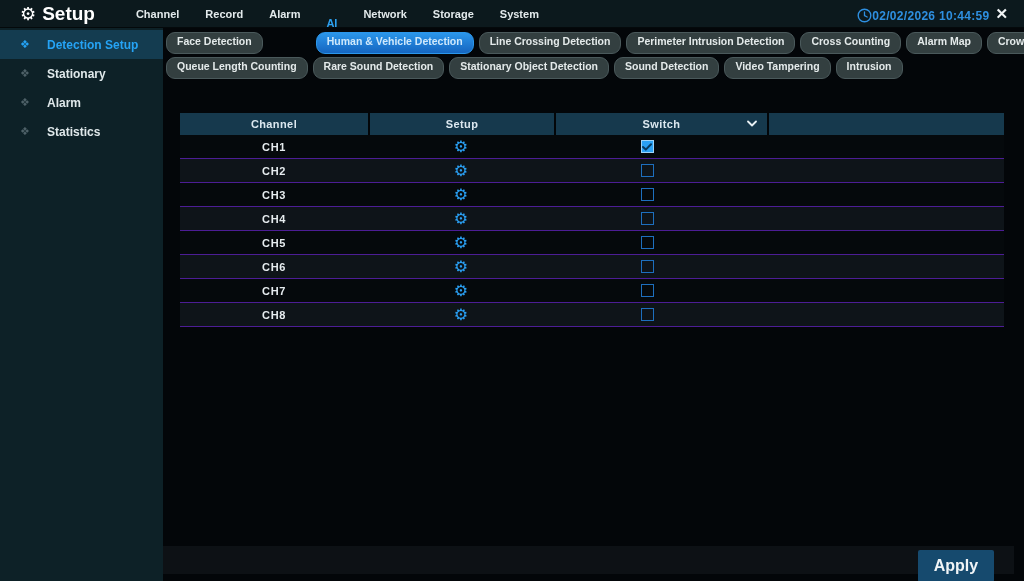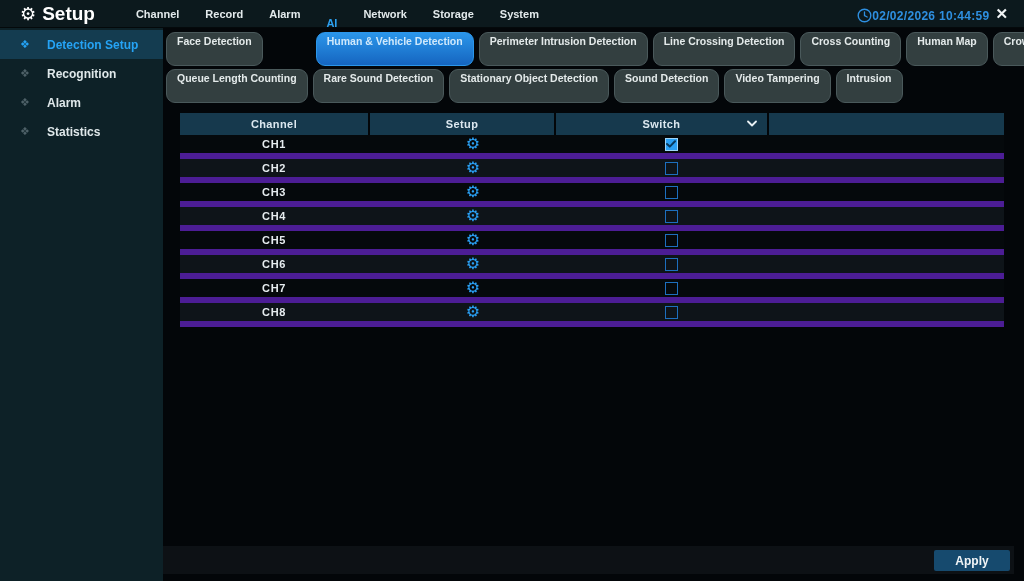--- a/index.html
+++ b/index.html
@@ -28,45 +28,45 @@
   .side-icon { width:12px; text-align:center; margin-left:19px; color:#4e6168; font-size:11px; line-height:1; }
   .side-label { margin-left:16px; color:#dfe8ea; font-size:12px; font-weight:bold; }
   .side-item.active { background:#143c50; }
   .side-item.active .side-icon { color:#25a3f5; }
   .side-item.active .side-label { color:#25a3f5;text-align:right; }
 
   
   #main { position:absolute; left:163px; top:28px; width:861px; height:553px; background:#030609; }
   #tab-rows { position:absolute; left:3px; top:4px; width:856px; }
   .tab-row { display:flex; flex-wrap:nowrap; margin-bottom:3px; }
-  .tab { flex:0 0 auto; height:34px; line-height:16px; border-radius:9px; background:#333f40; border:1px solid #4a595b; color:#e4eaea; font-size:10.5px; font-weight:bold; padding:0 10px; margin-right:5px; white-space:nowrap; cursor:pointer; }
+  .tab { flex:0 0 auto; height:22px; line-height:16px; border-radius:9px; background:#333f40; border:1px solid #4a595b; color:#e4eaea; font-size:10.5px; font-weight:bold; padding:0 10px; margin-right:5px; white-space:nowrap; cursor:pointer; }
   .tab.selected { background:linear-gradient(#2b96ea,#1565c0); border-color:#2b96ea; color:#cfe8fb;margin-left:48px; }
   .tab.current { background:#16424c; border-color:#2a6b74; color:#c8d934; }
 
   
   #grid { position:absolute; left:17px; top:85px; width:824px; }
   .grid-header { display:flex; height:22px; }
   .hcell { background:#16394d; color:#dce8f0; font-size:11px; font-weight:bold; display:flex; align-items:center; justify-content:center; position:relative; letter-spacing:0.4px; }
   .hcell + .hcell { margin-left:2px; }
   .hc0 { width:188px; } .hc1 { width:184px; } .hc2 { width:211px; } .hc3 { flex:1; }
   .h-chevron { position:absolute; right:10px; top:7px; cursor:pointer; }
-  .grid-row { display:flex; height:24px; align-items:center; border-bottom:6px solid #4c1d95;gap:12px; }
+  .grid-row { display:flex; height:24px; align-items:center; border-bottom:1px solid #4c1d95; }
   .grid-row.odd { background:#05090c; }
   .grid-row.even { background:#0e1419; }
   .cell { display:flex; align-items:center; justify-content:center; }
   .c0 { width:188px; } .c1 { width:186px; } .c2 { width:186px; } .c3 { flex:1; }
   .ch-label { color:#e6ecef; font-size:11px; font-weight:bold; letter-spacing:0.6px; }
   .gear-btn { color:#2aa0f4; font-size:16px; line-height:1; cursor:pointer; }
   .checkbox { width:13px; height:13px; border:1px solid #1d6fbe; background:transparent; display:flex; align-items:center; justify-content:center; cursor:pointer; }
   .checkbox.checked { background:#2aa0f4; border-color:#9ed4f8; }
   .checkbox.checked svg { display:block; }
 
   
   #footer { position:absolute; left:0; top:518px; width:851px; height:28px; background:#0d1115; }
-  .apply-btn { position:absolute; right:4px; top:4px; width:76px; height:21px; background:#164a6e; border:none; border-radius:2px; color:#f0f4f6; font-size:12px; font-weight:bold; font-family:"Liberation Sans", sans-serif; cursor:pointer; }
+  .apply-btn { position:absolute; right:20px; top:4px; width:76px; height:32px; background:#164a6e; border:none; border-radius:2px; color:#f0f4f6; font-size:16px; font-weight:bold; font-family:"Liberation Sans", sans-serif; cursor:pointer; }
 </style>
 </head>
 <body>
 
 <div id="stage">
 
   <div id="topbar">
     <div class="setup-group">
       <span class="setup-gear">⚙</span>
       <span class="setup-title">Setup</span>
@@ -90,41 +90,41 @@
     </div>
   </div>
 
   <aside id="sidebar">
       <div class="side-item active">
         <span class="side-icon">❖</span>
         <span class="side-label">Detection Setup</span>
       </div>
       <div class="side-item">
         <span class="side-icon">❖</span>
-        <span class="side-label">Recognition</span>
+        <span class="side-label">Stationary</span>
       </div>
       <div class="side-item">
         <span class="side-icon">❖</span>
         <span class="side-label">Alarm</span>
       </div>
       <div class="side-item">
         <span class="side-icon">❖</span>
         <span class="side-label">Statistics</span>
       </div>
     </aside>
 
   <div id="main">
     <div id="tab-rows">
         <div class="tab-row">
           <div class="tab">Face Detection</div>
           <div class="tab selected">Human &amp; Vehicle Detection</div>
+          <div class="tab">Line Crossing Detection</div>
           <div class="tab">Perimeter Intrusion Detection</div>
-          <div class="tab">Line Crossing Detection</div>
           <div class="tab">Cross Counting</div>
-          <div class="tab">Human Map</div>
+          <div class="tab">Alarm Map</div>
           <div class="tab">Crowd Density Detection</div>
         </div>
         <div class="tab-row">
           <div class="tab">Queue Length Counting</div>
           <div class="tab">Rare Sound Detection</div>
           <div class="tab">Stationary Object Detection</div>
           <div class="tab">Sound Detection</div>
           <div class="tab">Video Tampering</div>
           <div class="tab">Intrusion</div>
         </div>

